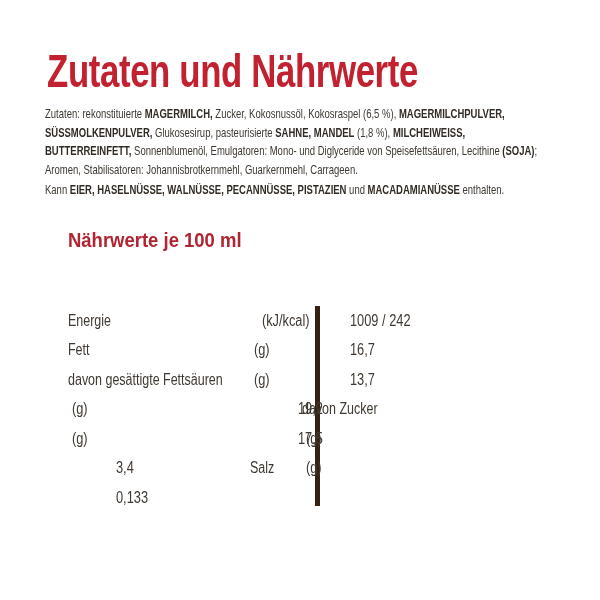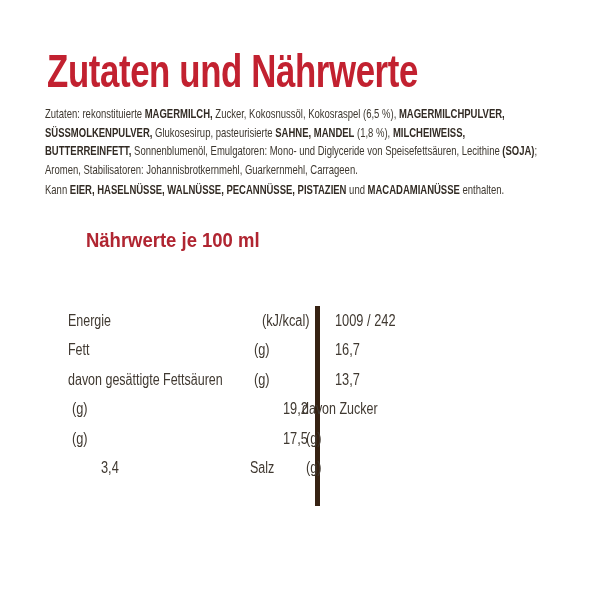--- a/index.html
+++ b/index.html
@@ -30,41 +30,41 @@
   }
   .allergens {
     position: absolute; left: 45px; top: 181px;
     transform: scaleX(0.73); transform-origin: 0 0;
     font-size: 13px; line-height: 18.6px;
   }
   .txt-line { white-space: nowrap; }
   .txt-line .b { font-weight: 700; color: var(--bold-text, #322b24); }
 
   .nv-heading {
-    position: absolute; left: 86px; top: 227px;
+    position: absolute; left: 68px; top: 227px;
     margin: 0; font-size: 21px; line-height: 26px; font-weight: 700;
     color: var(--heading-red, #b02531);
   }
   .nv-heading .cx { transform: scaleX(0.88); }
 
   .nv-table {
     position: absolute; left: 68px; top: 278px; width: 460px;
     display: grid;
     grid-template-columns: 182px 52px 1fr;
     grid-auto-rows: 29.5px;
     align-items: center;
     font-size: 16px;
     color: var(--table-text, #403931);
     margin-top: 28px;
   }
   .cell { white-space: nowrap; }
   .cell.lab .cx  { transform: scaleX(0.78); }
   .cell.unit { text-align: left; }
   .cell.unit .cxr { transform: scaleX(0.80); }
-  .cell.val { padding-left: 33px; }
+  .cell.val { padding-left: 48px; }
   .cell.val .cx { transform: scaleX(0.80); }
 
   .nv-bar {
     position: absolute; left: 247px; top: 0;
     width: 5px; height: 200px;
     background: var(--bar, #362213);
   }
 </style>
 </head>
 <body>
@@ -99,15 +99,16 @@
       <div class="cell val"><span class="cx">13,7</span></div>
       <div class="cell unit"><span class="cxr">(g)</span></div>
       <div class="cell val"><span class="cx">19,2</span></div>
       <div class="cell lab"><span class="cx">davon Zucker</span></div>
       <div class="cell unit"><span class="cxr">(g)</span></div>
       <div class="cell val"><span class="cx">17,5</span></div>
       <div class="cell unit"><span class="cxr">(g)</span></div>
       <div class="cell val"><span class="cx">3,4</span></div>
       <div class="cell lab"><span class="cx">Salz</span></div>
       <div class="cell unit"><span class="cxr">(g)</span></div>
+      <div class="cell val"><span class="cx">0,133</span></div>
     </div>
 
 </div>
 
 </body></html>

